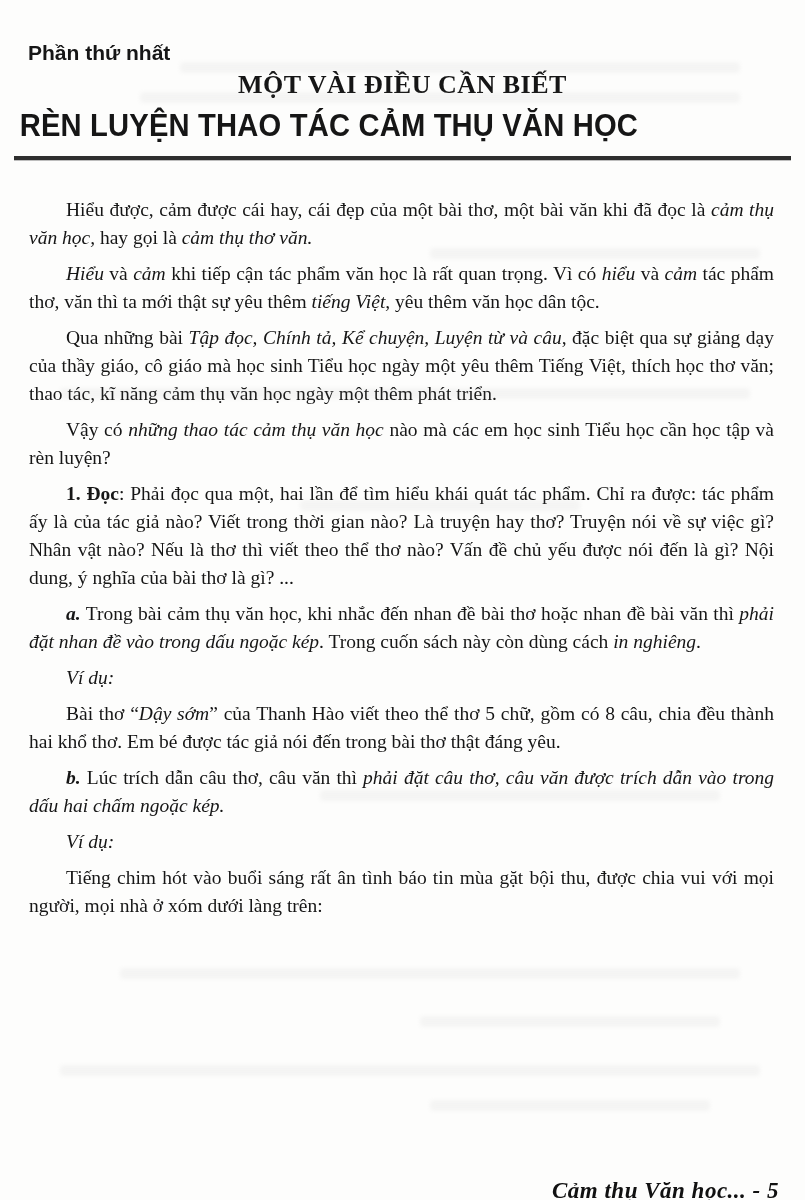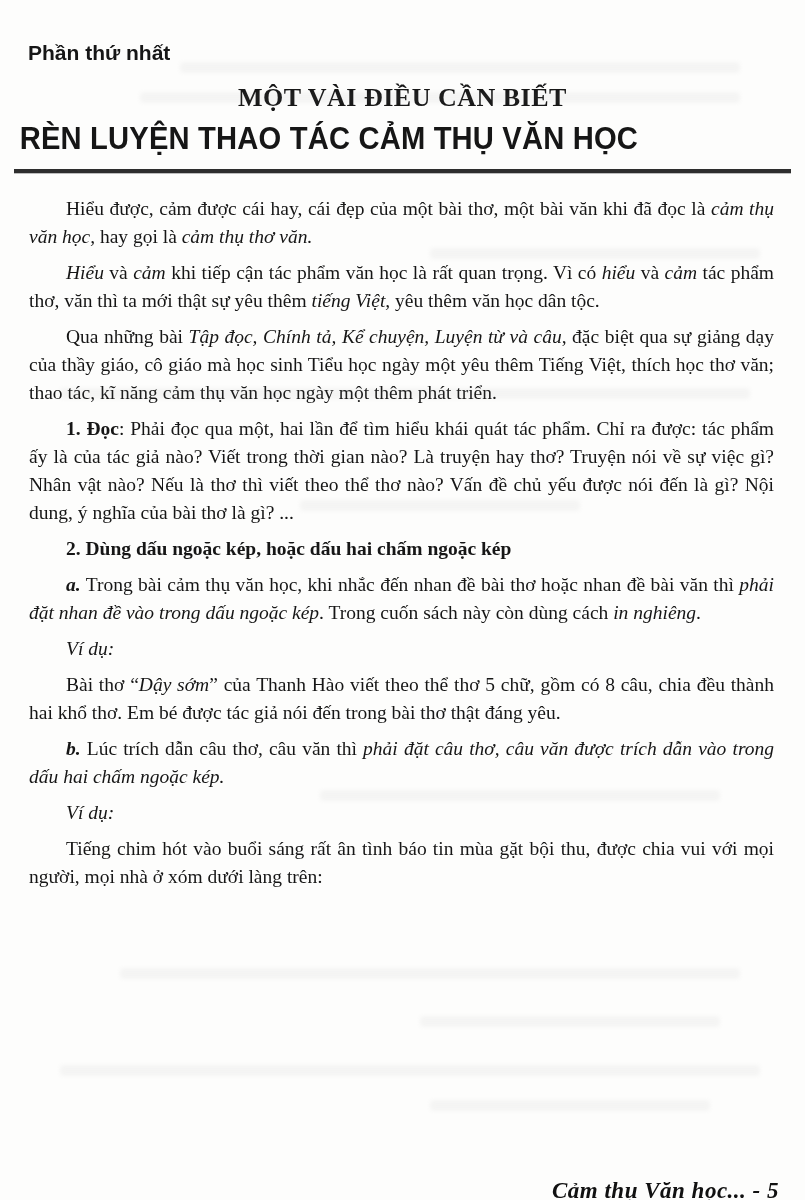--- a/index.html
+++ b/index.html
@@ -19,39 +19,39 @@
   .smudge{position:absolute;height:11px;background:#8a8a8a;opacity:.07;filter:blur(2px);border-radius:4px;}
 
   .section-label{
     font-family:"Liberation Sans", sans-serif;
     font-weight:700;font-size:21px;line-height:1.2;
     margin-left:28px;
   }
   .title1{
     font-family:"Liberation Serif", serif;
     font-weight:700;font-size:26px;letter-spacing:.5px;
-    text-align:center;margin:18px 0 0;line-height:1.15;
+    text-align:center;margin:5px 0 0;line-height:1.15;
   }
   .title2{
     text-align:left;margin:8px 0 0;line-height:1.15;
   }
   .title2 .t2inner{
     display:inline-block;
     font-family:"Liberation Sans", sans-serif;
     font-weight:700;font-size:31px;letter-spacing:.2px;
     transform:scaleX(.94);transform-origin:center;
   }
   .rule{
     border:none;border-top:4px solid #2e2e2e;
     margin:12px 14px 0 14px;height:0;
     box-shadow:0 1px 0 rgba(0,0,0,.25);
   }
 
   .body-text{
-    margin-top:22px;
+    margin-top:36px;
     padding:0 31px 0 29px;
     font-size:19.5px;line-height:28px;
     text-align:justify;
   }
   .para{margin:0 0 8px;text-indent:37px;}
   .para.heading{font-weight:700;margin-top:5px;}
   .para.example{font-style:italic;}
   .para.verse{text-align:center;text-indent:0;font-style:italic;margin:2px 0 2px;}
   .i{font-style:italic;}
   .b{font-weight:700;}
@@ -89,22 +89,22 @@
   <h1 class="title1">MỘT VÀI ĐIỀU CẦN BIẾT</h1>
 
   <h2 class="title2"><span class="t2inner">RÈN LUYỆN THAO TÁC CẢM THỤ VĂN HỌC</span></h2>
 
   <hr class="rule">
 
   <div class="body-text" id="body-text">
       <p class="para body"><span>Hiểu được, cảm được cái hay, cái đẹp của một bài thơ, một bài văn khi đã đọc là </span><span class="i">cảm thụ văn học,</span><span> hay gọi là </span><span class="i">cảm thụ thơ văn.</span></p>
       <p class="para body"><span class="i">Hiểu</span><span> và </span><span class="i">cảm</span><span> khi tiếp cận tác phẩm văn học là rất quan trọng. Vì có </span><span class="i">hiểu</span><span> và </span><span class="i">cảm</span><span> tác phẩm thơ, văn thì ta mới thật sự yêu thêm </span><span class="i">tiếng Việt,</span><span> yêu thêm văn học dân tộc.</span></p>
       <p class="para body"><span>Qua những bài </span><span class="i">Tập đọc, Chính tả, Kể chuyện, Luyện từ và câu</span><span>, đặc biệt qua sự giảng dạy của thầy giáo, cô giáo mà học sinh Tiểu học ngày một yêu thêm Tiếng Việt, thích học thơ văn; thao tác, kĩ năng cảm thụ văn học ngày một thêm phát triển.</span></p>
+      <p class="para body"><span>Vậy có </span><span class="i">những thao tác cảm thụ văn học</span><span> nào mà các em học sinh Tiểu học cần học tập và rèn luyện?</span></p>
       <p class="para body"><span class="b">1. Đọc</span><span>: Phải đọc qua một, hai lần để tìm hiểu khái quát tác phẩm. Chỉ ra được: tác phẩm ấy là của tác giả nào? Viết trong thời gian nào? Là truyện hay thơ? Truyện nói về sự việc gì? Nhân vật nào? Nếu là thơ thì viết theo thể thơ nào? Vấn đề chủ yếu được nói đến là gì? Nội dung, ý nghĩa của bài thơ là gì? ...</span></p>
-      <p class="para heading"><span class="b">2. Dùng dấu ngoặc kép, hoặc dấu hai chấm ngoặc kép</span></p>
       <p class="para body"><span class="bi">a.</span><span> Trong bài cảm thụ văn học, khi nhắc đến nhan đề bài thơ hoặc nhan đề bài văn thì </span><span class="i">phải đặt nhan đề vào trong dấu ngoặc kép</span><span>. Trong cuốn sách này còn dùng cách </span><span class="i">in nghiêng</span><span>.</span></p>
       <p class="para example"><span class="i">Ví dụ:</span></p>
       <p class="para body"><span>Bài thơ “</span><span class="i">Dậy sớm</span><span>” của Thanh Hào viết theo thể thơ 5 chữ, gồm có 8 câu, chia đều thành hai khổ thơ. Em bé được tác giả nói đến trong bài thơ thật đáng yêu.</span></p>
       <p class="para body"><span class="bi">b.</span><span> Lúc trích dẫn câu thơ, câu văn thì </span><span class="i">phải đặt câu thơ, câu văn được trích dẫn vào trong dấu hai chấm ngoặc kép.</span></p>
       <p class="para example"><span class="i">Ví dụ:</span></p>
       <p class="para body"><span>Tiếng chim hót vào buổi sáng rất ân tình báo tin mùa gặt bội thu, được chia vui với mọi người, mọi nhà ở xóm dưới làng trên:</span></p>
     </div>
 
   <div class="footer">Cảm thụ Văn học... - 5</div>
 </div>

